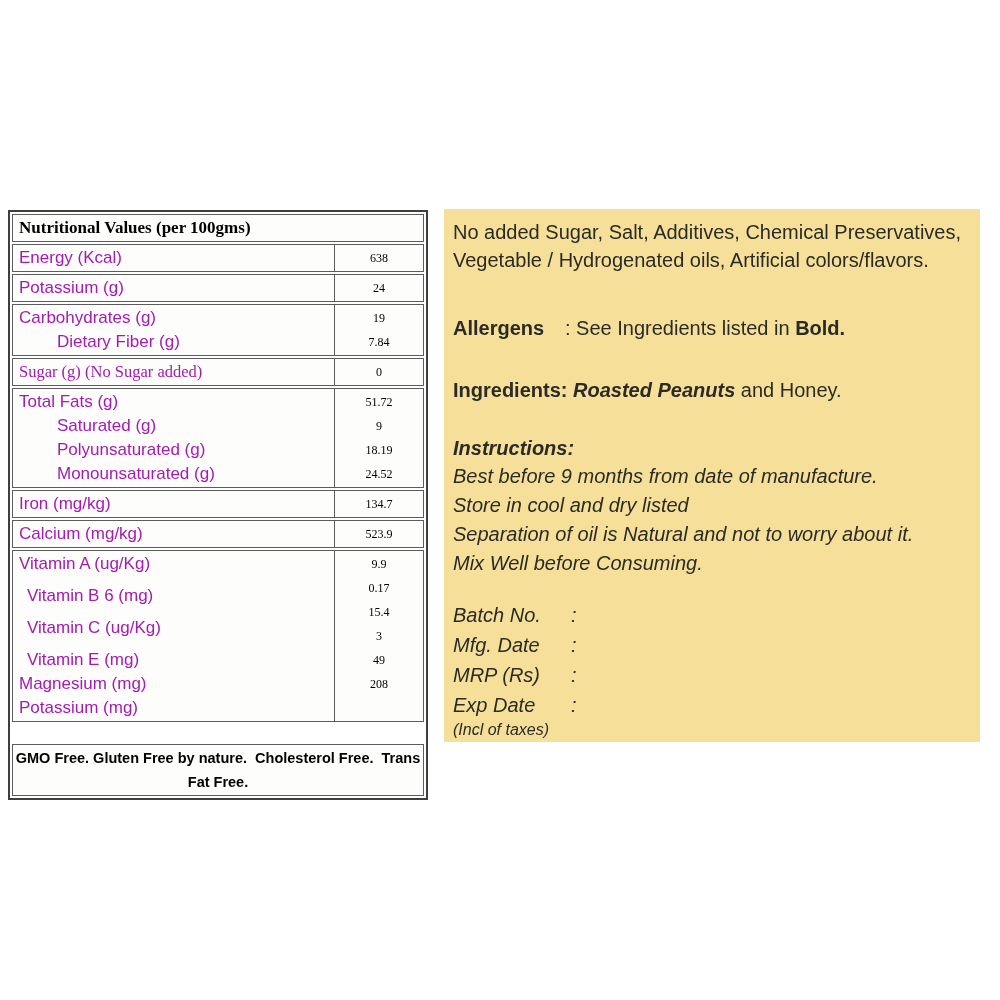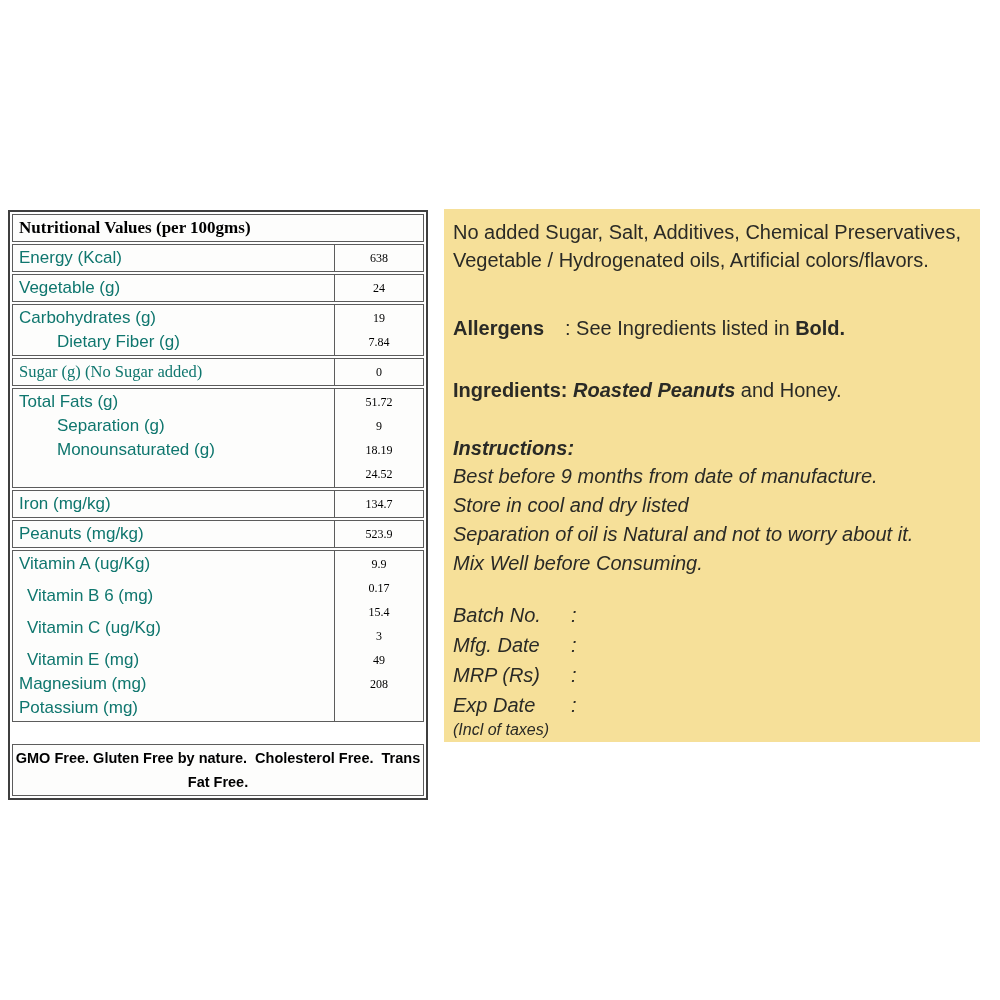--- a/index.html
+++ b/index.html
@@ -29,21 +29,21 @@
     margin-top:20px;
   }
   #table-rows{display:contents;}
   .t-data{display:flex;align-items:stretch;}
   .t-data .labels{flex:1;padding:1px 0 1px 6px;}
   .t-data .vals{
     width:84px;border-left:1.5px solid var(--row-border);
     padding:1px 2px;text-align:center;
     font-family:"Liberation Serif",serif;font-size:12px;color:#000;
   }
-  .lab-line{font-size:17px;line-height:24px;color:#0f766e;white-space:nowrap;}
+  .lab-line{font-size:17px;line-height:24px;color:#a21caf;white-space:nowrap;}
   .lab-line.serif{font-family:"Liberation Serif",serif;font-size:16.5px;}
   .lab-line.ind1{padding-left:8px;margin-top:8px;}
   .lab-line.ind2{padding-left:38px;}
   .val-line{line-height:24px;}
   
   .info-panel{
     position:absolute;left:444px;top:209px;width:545px;height:533px;
     box-sizing:border-box;background:var(--yellow);
     padding:9px 8px 0 9px;color:var(--ink);font-size:20px;line-height:28px;
   }
@@ -71,21 +71,21 @@
     <div class="t-row t-header">Nutritional Values (per 100gms)</div>
     <div id="table-rows"><div class="t-row t-data">
           <div class="labels">
             <div class="lab-line ind0">Energy (Kcal)</div>
           </div>
           <div class="vals">
             <div class="val-line">638</div>
           </div>
         </div><div class="t-row t-data">
           <div class="labels">
-            <div class="lab-line ind0">Vegetable (g)</div>
+            <div class="lab-line ind0">Potassium (g)</div>
           </div>
           <div class="vals">
             <div class="val-line">24</div>
           </div>
         </div><div class="t-row t-data">
           <div class="labels">
             <div class="lab-line ind0">Carbohydrates (g)</div>
             <div class="lab-line ind2">Dietary Fiber (g)</div>
           </div>
           <div class="vals">
@@ -95,39 +95,40 @@
         </div><div class="t-row t-data">
           <div class="labels">
             <div class="lab-line ind0 serif">Sugar (g) (No Sugar added)</div>
           </div>
           <div class="vals">
             <div class="val-line">0</div>
           </div>
         </div><div class="t-row t-data">
           <div class="labels">
             <div class="lab-line ind0">Total Fats (g)</div>
-            <div class="lab-line ind2">Separation (g)</div>
+            <div class="lab-line ind2">Saturated (g)</div>
+            <div class="lab-line ind2">Polyunsaturated (g)</div>
             <div class="lab-line ind2">Monounsaturated (g)</div>
           </div>
           <div class="vals">
             <div class="val-line">51.72</div>
             <div class="val-line">9</div>
             <div class="val-line">18.19</div>
             <div class="val-line">24.52</div>
           </div>
         </div><div class="t-row t-data">
           <div class="labels">
             <div class="lab-line ind0">Iron (mg/kg)</div>
           </div>
           <div class="vals">
             <div class="val-line">134.7</div>
           </div>
         </div><div class="t-row t-data">
           <div class="labels">
-            <div class="lab-line ind0">Peanuts (mg/kg)</div>
+            <div class="lab-line ind0">Calcium (mg/kg)</div>
           </div>
           <div class="vals">
             <div class="val-line">523.9</div>
           </div>
         </div><div class="t-row t-data">
           <div class="labels">
             <div class="lab-line ind0">Vitamin A (ug/Kg)</div>
             <div class="lab-line ind1">Vitamin B 6 (mg)</div>
             <div class="lab-line ind1">Vitamin C (ug/Kg)</div>
             <div class="lab-line ind1">Vitamin E (mg)</div>

